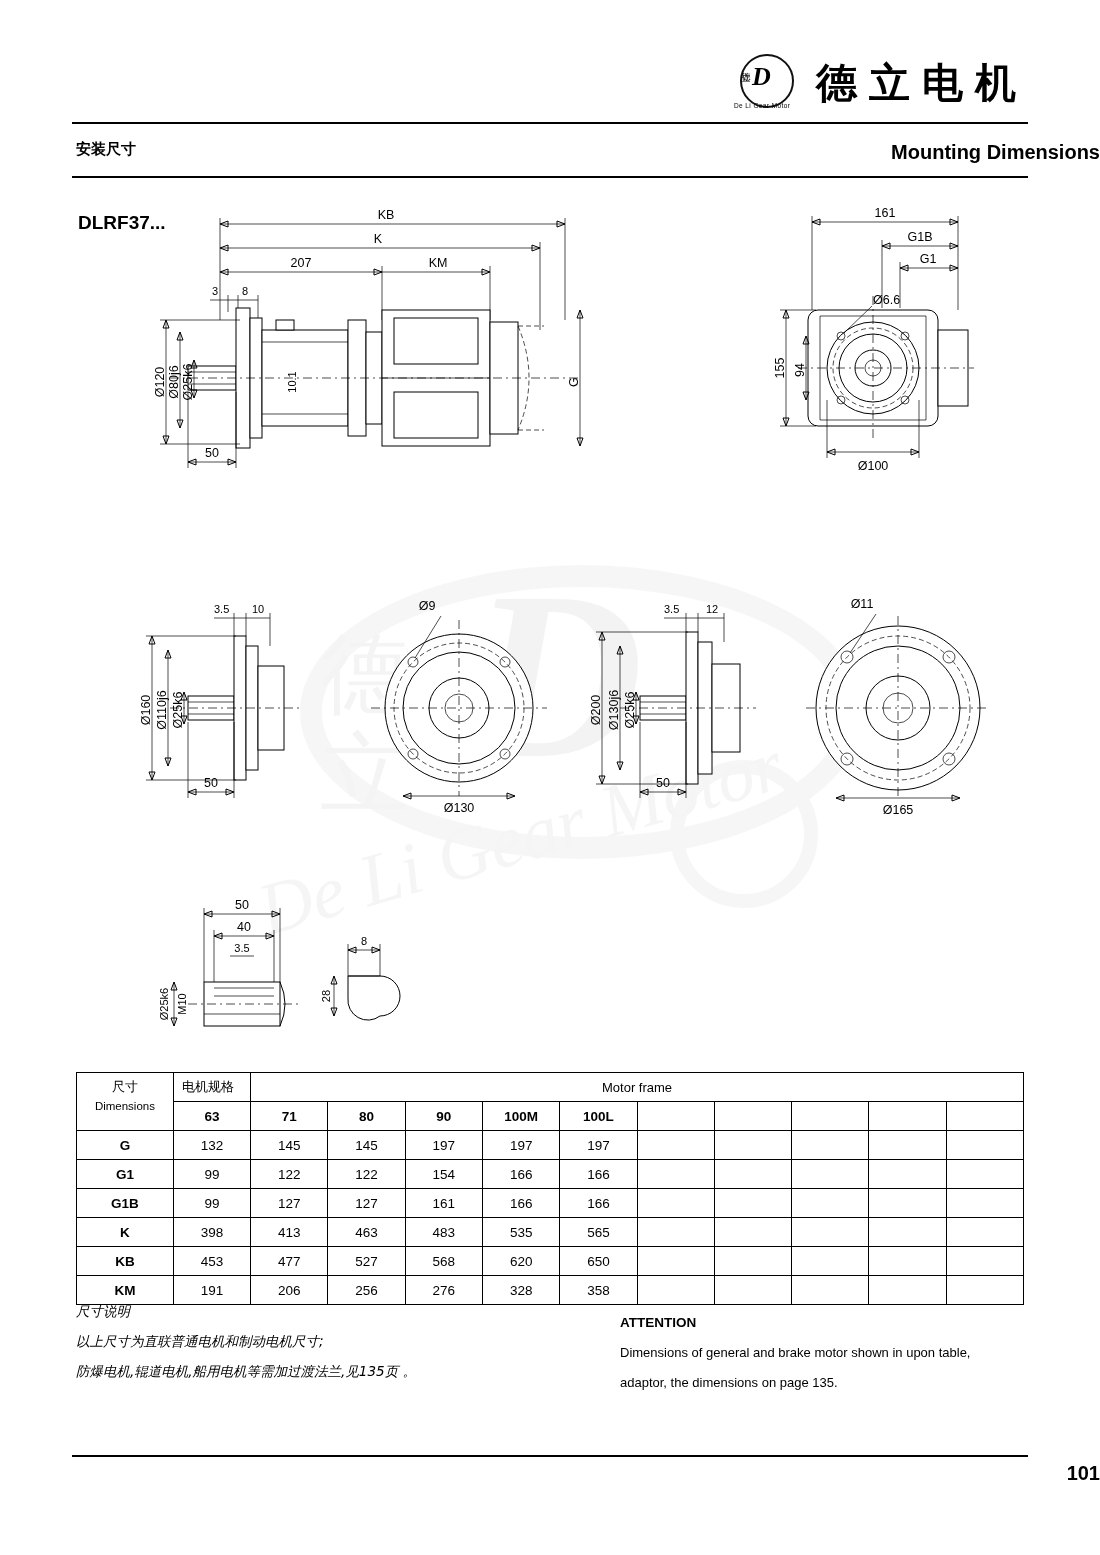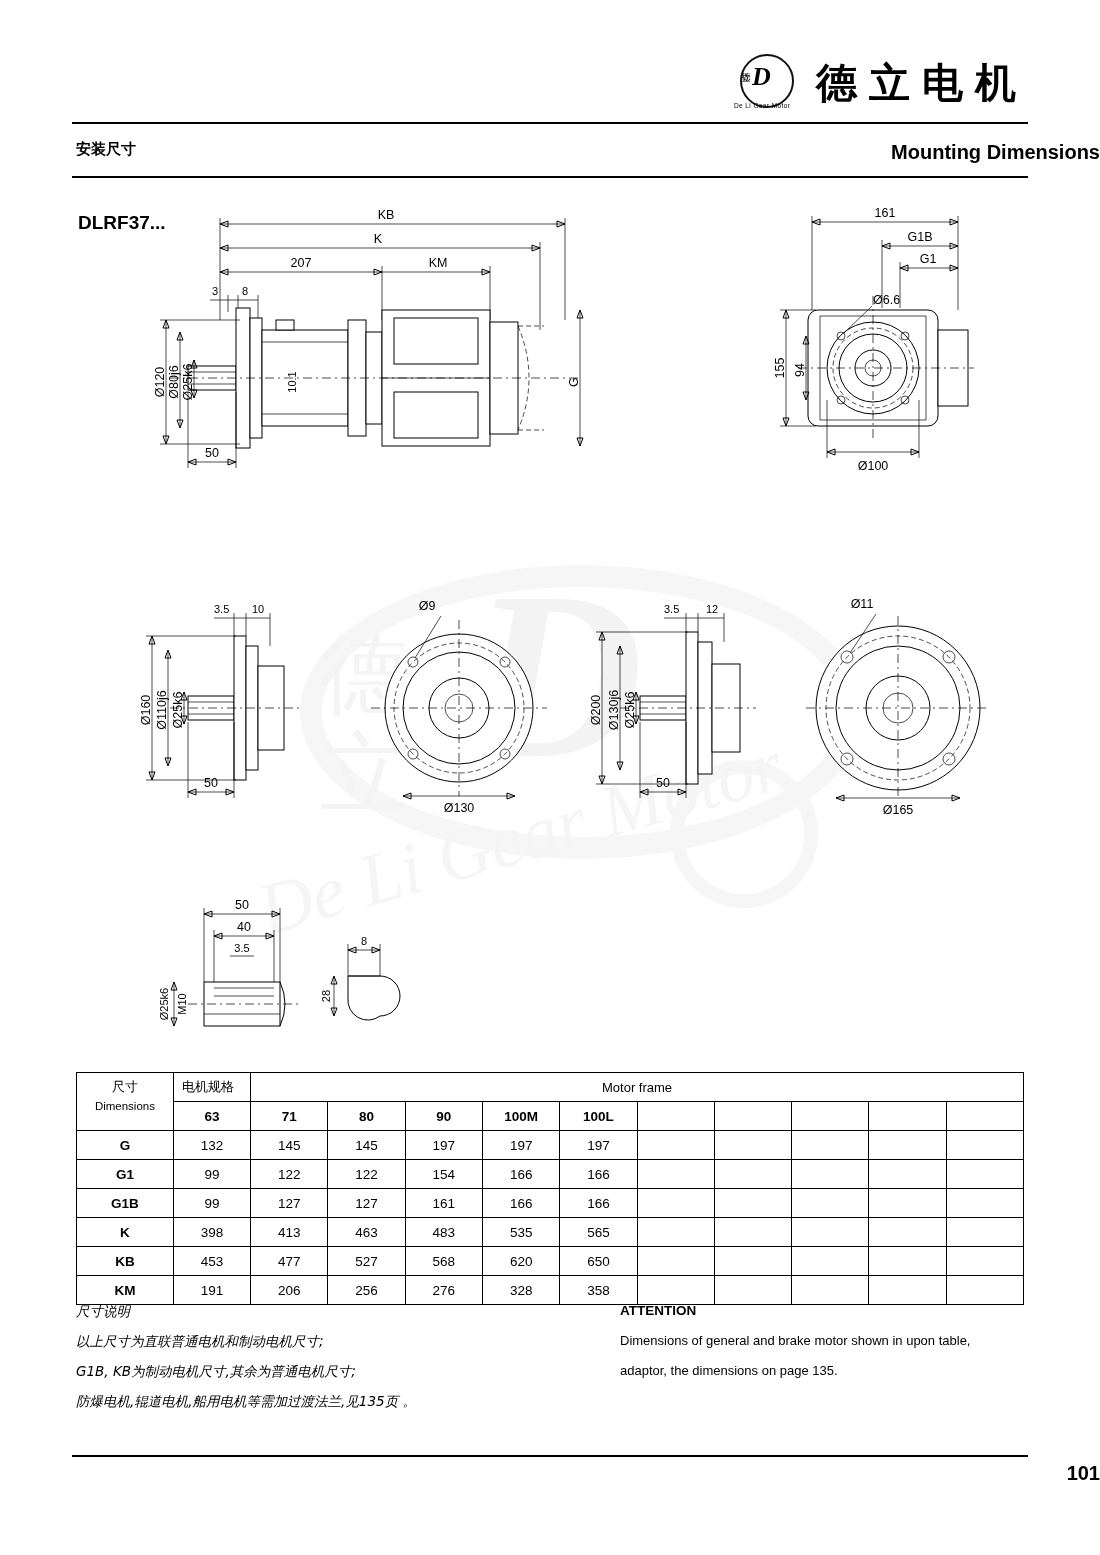--- a/index.html
+++ b/index.html
@@ -116,21 +116,21 @@
   table.dims td.hdrcn{font-size:13px;font-weight:normal;text-align:left;padding-left:8px;}
   table.dims td.mf{font-size:13px;font-weight:normal;}
   .hdr-cell{position:relative;height:56px;}
   .hdr-cell .cn{position:absolute;left:0;right:0;top:4px;font-size:13px;font-weight:normal;}
   .hdr-cell .en{position:absolute;left:0;right:0;top:26px;font-size:11.5px;font-weight:normal;}
 
   
   .notes-cn{position:absolute;left:76px;top:1296px;width:470px;font-style:italic;}
   .notes-cn div{font-size:13.5px;line-height:30px;font-family:"DejaVu Sans", sans-serif;}
   .notes-en{position:absolute;left:620px;top:1296px;width:430px;}
-  .notes-en .h{font-size:13.5px;font-weight:bold;line-height:30px;}
+  .notes-en .h{font-size:13.5px;font-weight:bold;line-height:30px;margin-top:12px;}
   .notes-en div.l{font-size:13px;line-height:30px;}
 
   .pagenum{
     position:absolute;left:0;right:0;top:1462px;text-align:right;
     font-size:20px;font-weight:bold;
   }
 </style>
 </head>
 <body>
 
@@ -589,21 +589,20 @@
       <td class="val"></td>
       <td class="val"></td>
       <td class="val"></td>
     </tr>
   </tbody>
     </table>
 
   <div class="notes-cn">
     <div>尺寸说明</div>
     <div>以上尺寸为直联普通电机和制动电机尺寸;</div>
-    <div>G1B, KB为制动电机尺寸,其余为普通电机尺寸;</div>
     <div>防爆电机,辊道电机,船用电机等需加过渡法兰,见135页 。</div>
   </div>
 
   <div class="notes-en">
     <div class="h">ATTENTION</div>
     <div class="l">Dimensions of general and brake motor shown in upon table,</div>
     <div class="l">adaptor, the dimensions on page 135.</div>
   </div>
 
   <div class="rule bot"></div>

